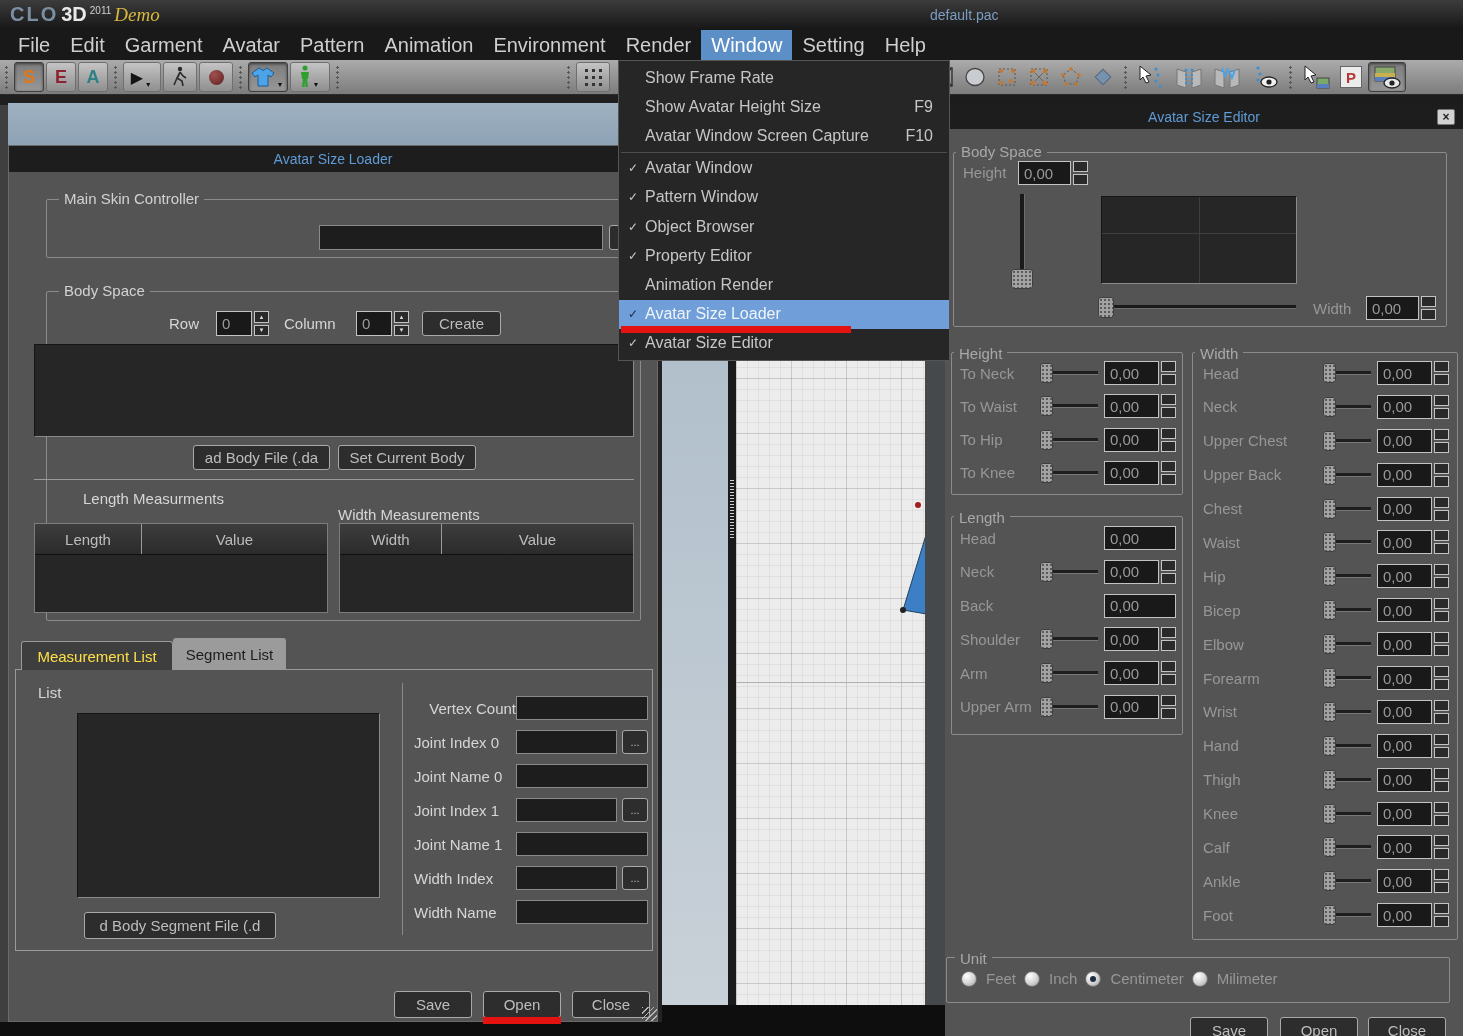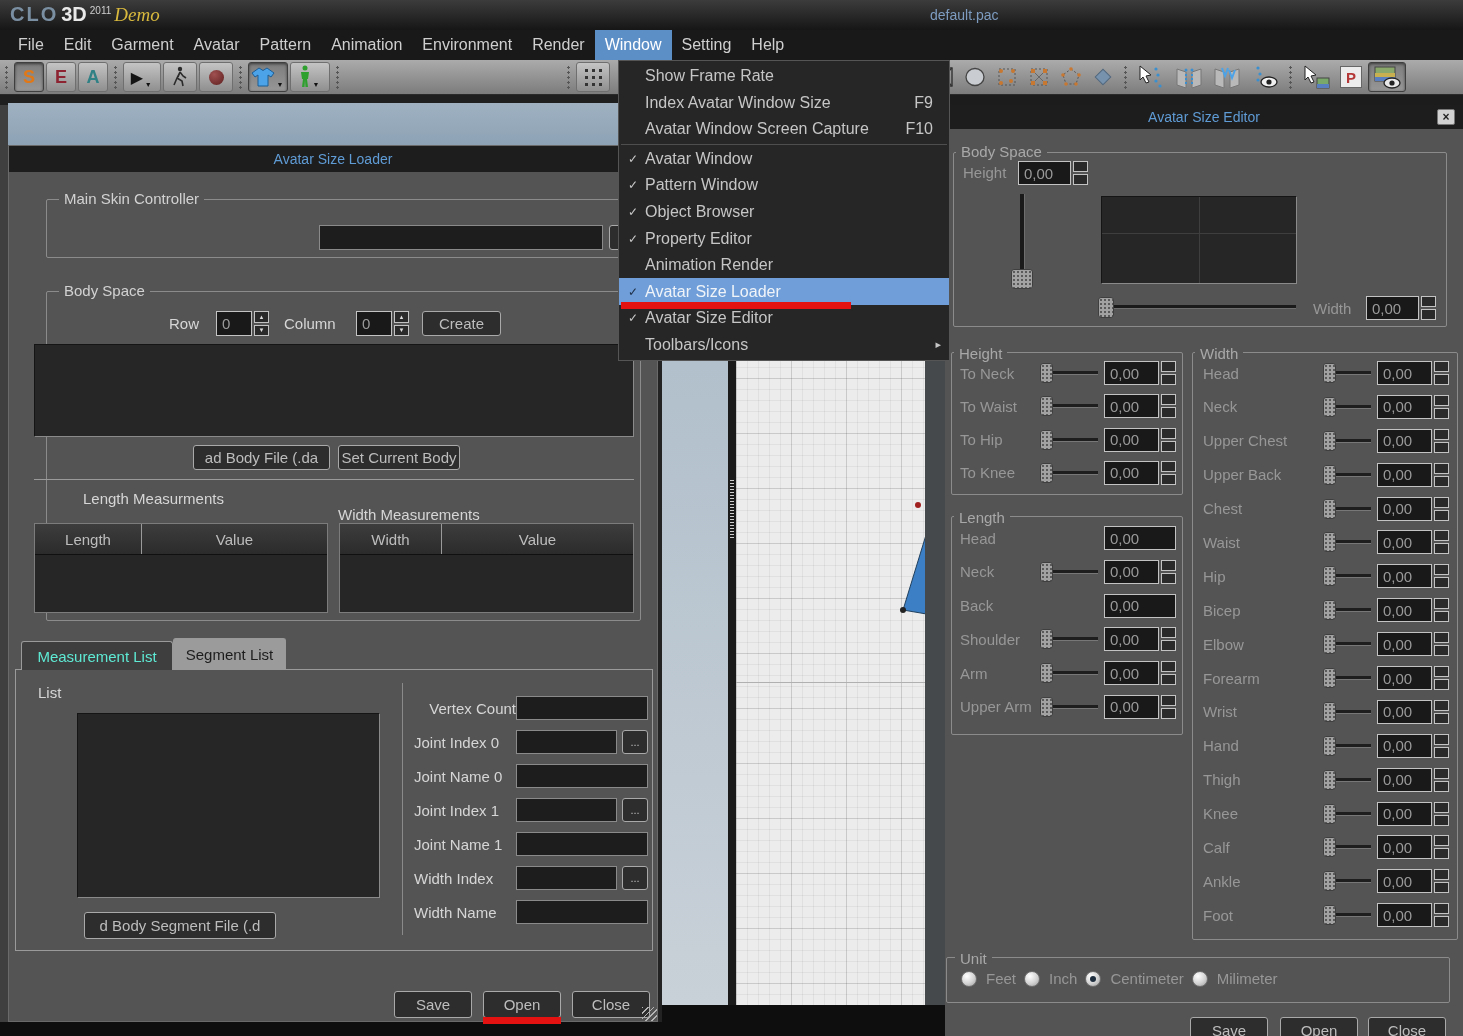--- a/index.html
+++ b/index.html
@@ -11,21 +11,21 @@
   .titlebar{left:0;top:0;width:1463px;height:30px;background:linear-gradient(#3c3c3c,#161616);}
   .logo{left:10px;top:3px;display:flex;align-items:baseline;gap:3px;}
   .logo .clo{font-size:20px;font-weight:bold;letter-spacing:2px;color:#7b8fa2;}
   .logo .threed{font-size:20px;font-weight:bold;color:#e9e9e9;}
   .logo .year{font-size:10px;color:#cfcfcf;position:relative;top:-7px;}
   .logo .demo{font-family:"Liberation Serif",serif;font-style:italic;font-size:19px;color:#d8b93e;}
   .doc-title{left:930px;top:7px;font-size:14px;color:#7d9cc0;}
 
   
   .menubar{left:0;top:30px;width:1463px;height:30px;background:#191919;display:flex;padding-left:8px;}
-  .mb-item{display:flex;align-items:center;padding:0 10px;color:#cfcfcf;font-size:16px;}
+  .mb-item{display:flex;align-items:center;padding:0 10px;color:#cfcfcf;font-size:20px;}
   .mb-item.active{background:#5d8fc7;color:#fff;}
 
   
   .toolbar{left:0;top:60px;width:1463px;height:35px;background:linear-gradient(#ababab,#7c7c7c);border-bottom:1px solid #2a2a2a;display:flex;align-items:center;}
   .grip{width:5px;height:24px;margin:0 4px;background-image:radial-gradient(circle,#565656 1px,transparent 1.3px);background-size:5px 5px;}
   .tbtn{width:30px;height:30px;border-radius:3px;border:1px solid #6f6f6f;background:linear-gradient(#c4c4c4,#8f8f8f);display:flex;align-items:center;justify-content:center;margin:0 1px;position:relative;}
   .tbtn.pressed{background:linear-gradient(#7d7d7d,#979797);border-color:#3f3f3f;box-shadow:inset 0 1px 3px rgba(0,0,0,.55);}
   .tbtn.flat{border-color:transparent;background:transparent;box-shadow:none;}
   .tbtn .ltr{font-size:18px;font-weight:bold;}
   .caret{width:10px;height:30px;display:flex;align-items:flex-end;justify-content:center;font-size:7px;color:#111;padding-bottom:4px;}
@@ -57,21 +57,21 @@
   .meas-row .rl{font-size:15px;color:#979797;flex:1;}
   .meas-row .sl-area{width:58px;display:flex;align-items:center;flex:0 0 auto;margin-right:6px;}
   .meas-row .spin{width:72px;flex:0 0 auto;}
 
   .tbl{position:absolute;border:1px solid #7c7c7c;background:#262626;}
   .tbl .hdr{display:flex;height:31px;background:linear-gradient(#3d3d3d,#2b2b2b);border-bottom:1px solid #101010;}
   .tbl .hdr span{display:flex;align-items:center;justify-content:center;color:#bdbdbd;font-size:15px;}
   .tbl .hdr span:first-child{border-right:1px solid #9a9a9a;}
 
   .tab{position:absolute;display:flex;align-items:center;justify-content:center;font-size:15px;border:1px solid #9a9a9a;border-bottom:none;border-radius:3px 3px 0 0;}
-  .tab.inactive{background:#3e3e3e;color:#5eead4;z-index:1;}
+  .tab.inactive{background:#3e3e3e;color:#fde047;z-index:1;}
   .tab.active{background:#9b9b9b;color:#1d1d1d;z-index:2;}
 
   .radio{width:16px;height:16px;border-radius:50%;background:radial-gradient(circle at 35% 30%,#ffffff,#d2d2d2 55%,#9a9a9a);border:1px solid #6f6f6f;position:relative;flex:0 0 auto;}
   .radio.sel::after{content:'';position:absolute;left:4px;top:4px;width:6px;height:6px;border-radius:50%;background:#1e2e3e;}
 
   .redline{background:#e51212;}
 
   
   .menu-pop{left:618px;top:60px;width:332px;height:301px;background:#262626;border:1px solid #555;z-index:100;display:flex;flex-direction:column;padding:2px 0;}
   .mi{flex:1;display:flex;align-items:center;padding-left:26px;position:relative;color:#c6c6c6;font-size:16px;}
@@ -326,21 +326,21 @@
       <span class="arrows">
           <i>▲</i>
           <i>▼</i>
         </span>
     </div>
     <div class="abs btn" style="left:413px;top:165px;width:79px;height:25px;">Create</div>
 
     <div class="abs darkbox" style="left:25px;top:198px;width:600px;height:93px;"></div>
 
     <div class="abs btn" style="left:184px;top:299px;width:137px;height:25px;">ad Body File (.da</div>
-    <div class="abs btn" style="left:329px;top:299px;width:122px;height:25px;">Set Current Body</div>
+    <div class="abs btn" style="left:329px;top:299px;width:138px;height:25px;">Set Current Body</div>
 
     <div class="abs" style="left:25px;top:333px;width:600px;height:1px;background:#9a9a9a;"></div>
 
     <span class="abs lbl" style="left:74px;top:344px;">Length Measurments</span>
     <span class="abs lbl" style="left:329px;top:344px;margin-top:16px;">Width Measurements</span>
 
     <div class="tbl" style="left:25px;top:377px;width:294px;height:90px;">
       <div class="hdr">
           <span style="width:107px;">Length</span>
           <span style="flex:1;">Value</span>
@@ -943,21 +943,21 @@
 
       <div class="mi">
 
         <span>Show Frame Rate</span>
         <span class="sc"></span>
 
       </div>
 
       <div class="mi">
 
-        <span>Index Avatar Window Size</span>
+        <span>Show Avatar Height Size</span>
         <span class="sc">F9</span>
 
       </div>
 
       <div class="mi">
 
         <span>Avatar Window Screen Capture</span>
         <span class="sc">F10</span>
 
       </div>
@@ -1007,22 +1007,15 @@
         <span class="ul redline"></span>
       </div>
 
       <div class="mi">
         <span class="chk">✓</span>
         <span>Avatar Size Editor</span>
         <span class="sc"></span>
 
       </div>
 
-      <div class="mi">
-
-        <span>Toolbars/Icons</span>
-        <span class="sc"></span>
-        <span class="sub">▸</span>
-
-      </div>
     </div>
 
 </div>
 
 </body></html>

